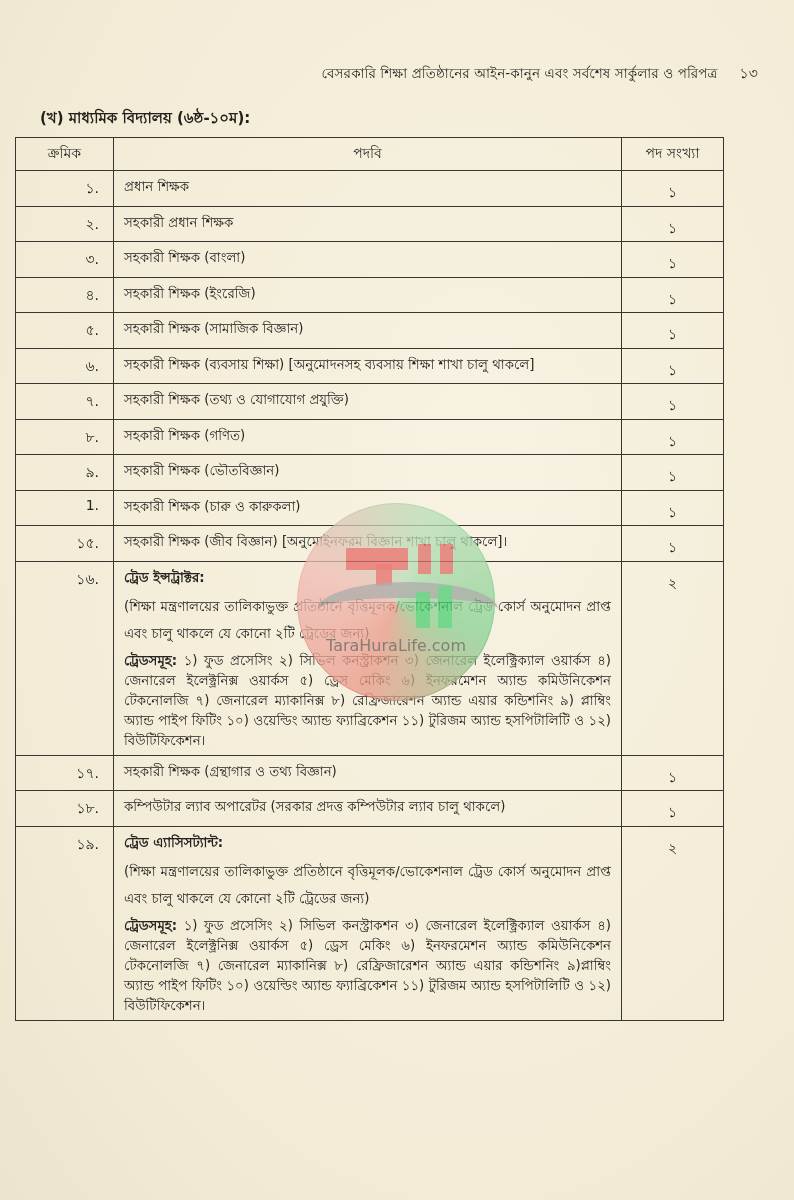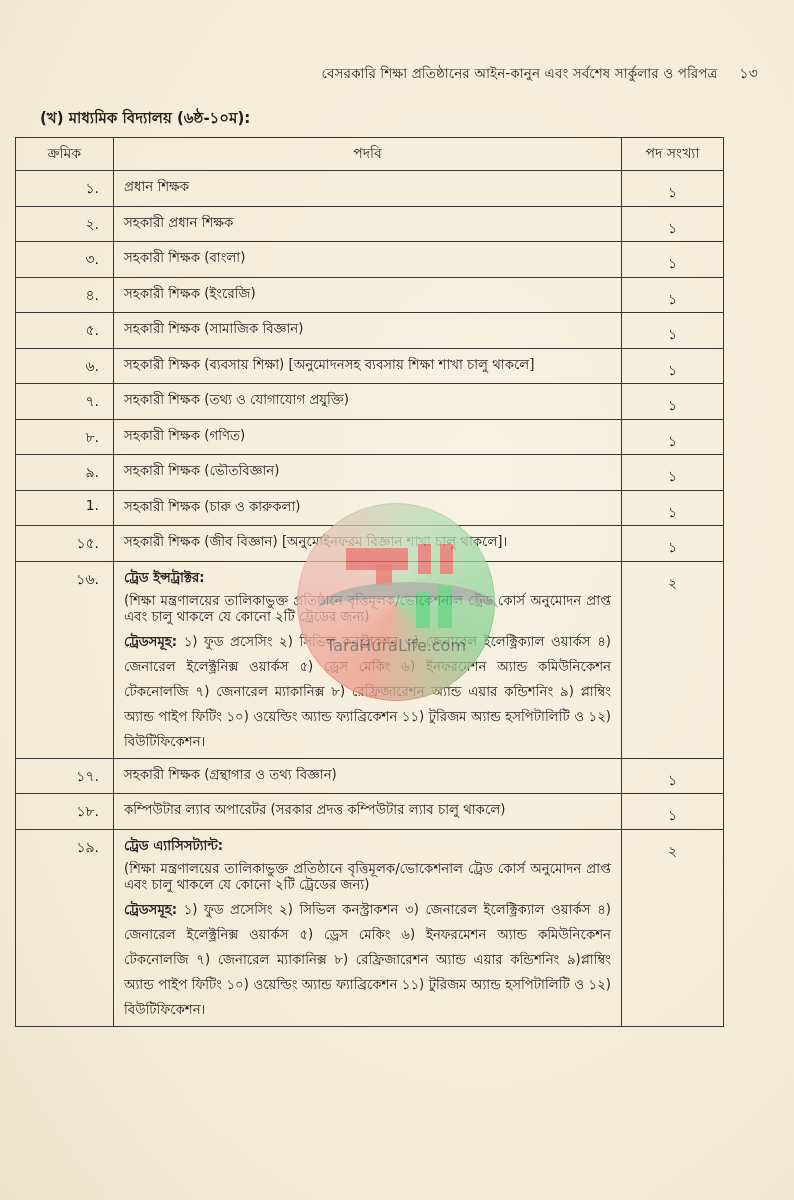--- a/index.html
+++ b/index.html
@@ -85,27 +85,27 @@
       height: 24.5px;
     }
     .post-heading {
       font-weight: bold;
       display: block;
       margin-bottom: 6px;
     }
     .post-note {
       display: block;
       text-align: justify;
-      line-height: 16px;
+      line-height: 27px;
       margin-bottom: 4px;
     }
     .post-trades {
       display: block;
       text-align: justify;
-      line-height: 25px;
+      line-height: 20px;
       padding-bottom: 4px;
     }
     .trades-label {
       font-weight: bold;
     }
     
     .watermark {
       position: absolute;
       left: 297px;
       top: 503px;

